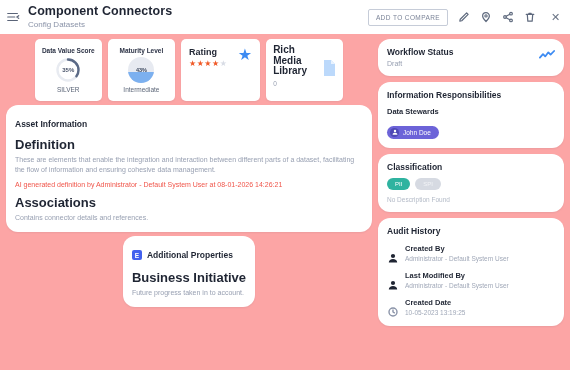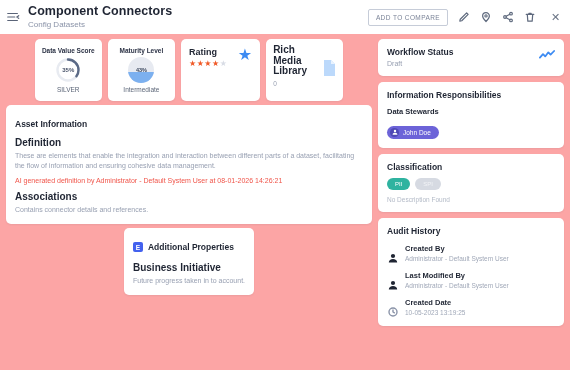--- a/index.html
+++ b/index.html
@@ -29,21 +29,21 @@
   }
   .hicon { width: 13px; height: 13px; color: #5f6a7e; display: flex; align-items: center; justify-content: center; cursor: pointer; }
   .hicon svg { width: 12px; height: 12px; fill: none; stroke: currentColor; stroke-width: 1.6; stroke-linecap: round; stroke-linejoin: round; }
   .close-x { color:#6a7485; margin-left: 4px; }
 
   
   .body { flex: 1; display: flex; gap: 6px; padding: 5px 6px 0 6px; overflow: hidden; }
   .col-left { width: 366px; display: flex; flex-direction: column; gap: 4px; align-items: center; }
   .col-right { flex: 1; display: flex; flex-direction: column; gap: 6px; }
 
-  .card { background: #fff; border-radius: 5px; box-shadow: 0 1px 2px rgba(35,45,70,.07); }
+  .card { background: #fff; border-radius: 12px; box-shadow: 0 1px 2px rgba(35,45,70,.07); }
 
   
   .metrics { display: flex; gap: 6px; flex: 0 0 62px; }
   .metric { flex: 1; border-radius: 5px; background:#fff; box-shadow: 0 1px 2px rgba(35,45,70,.07);
             display: flex; flex-direction: column; align-items: center; justify-content: center; padding: 4px 2px; }
   .metric-label { font-size: 6.5px; font-weight: bold; color: #2b3245; text-align: center; }
   .metric-foot { font-size: 6.5px; color: #5c6678; margin-top: 2px; text-align:center; }
   .donut { position: relative; width: 26px; height: 26px; margin: 3px 0 1px; }
   .donut svg { transform: rotate(-90deg); }
   .donut-val { position: absolute; inset: 0; display: flex; align-items: center; justify-content: center;
@@ -65,21 +65,21 @@
   .media-count { font-size: 6.5px; color:#98a0b2; margin-top: 3px; }
   .doc-icon { margin-left: auto; align-self: center; color:#bcd9fb; }
   .doc-icon svg { width: 14px; height: 16px; }
 
   
   .sec { padding: 14px 9px 9px; }
   .sec-title { font-size: 8.5px; font-weight: bold; color:#1f2533; margin-bottom: 8px; }
   .sec-title.with-badge { display:flex; align-items:center; gap:5px; margin-bottom: 10px; }
   .badge-e { width: 10px; height: 10px; border-radius: 2px; background:#4361ee; color:#fff;
              font-size: 6.5px; font-weight: bold; display:flex; align-items:center; justify-content:center; }
-  .fld-label { font-size: 10px; font-weight: bold; color:#1f2533; margin-bottom: 3px; }
+  .fld-label { font-size: 13px; font-weight: bold; color:#1f2533; margin-bottom: 3px; }
   .fld-text { font-size: 7px; color:#98a0b2; line-height: 10px; }
   .ai-note { font-size: 7px; color:#f0554a; margin: 6px 0 7px; }
 
   .chips { display:flex; flex-wrap: wrap; gap: 4px; margin-top: 6px; }
   .chip { background:#7aa9f7; color:#fff; font-size: 6.5px; padding: 3px 7px; border-radius: 3px; white-space: nowrap; }
   .chip-more { background:#f0602a; color:#fff; font-size: 6px; padding: 3px 5px; border-radius: 3px; }
 
   
   .rsec { padding: 8px 9px 9px; }
   .rtitle { font-size: 8.5px; font-weight: bold; color:#1f2533; }

